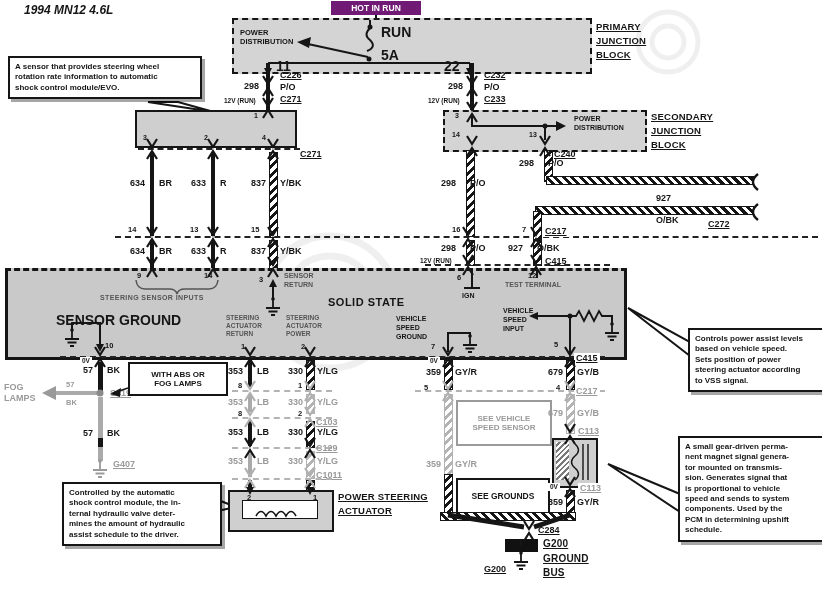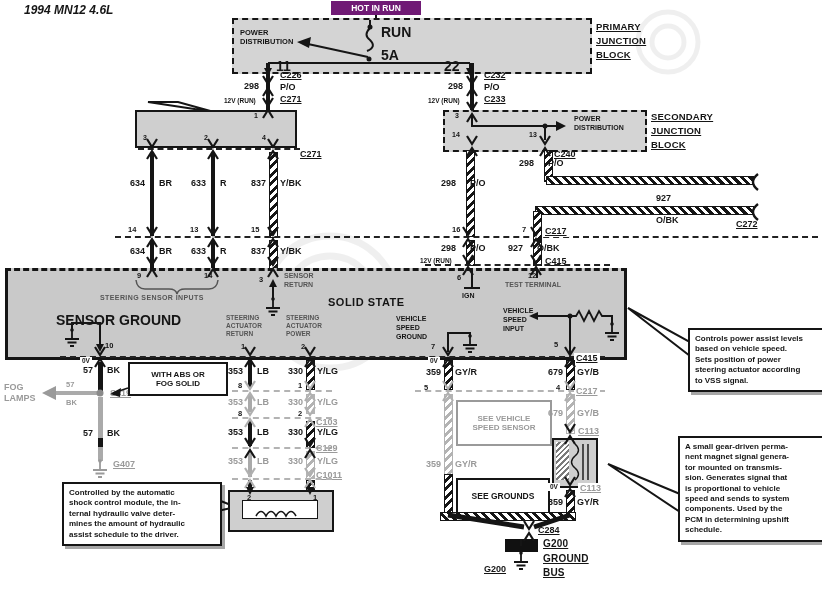--- a/index.html
+++ b/index.html
@@ -76,20 +76,23 @@
   <div class="lbl" style="left:244px;top:81px">298</div>
   <div class="lbl" style="left:280px;top:82px">P/O</div>
   <div class="lbl u" style="left:280px;top:94px">C271</div>
   <div class="lbl s65" style="left:224px;top:97px">12V (RUN)</div>
   <div class="lbl u" style="left:484px;top:70px">C232</div>
   <div class="lbl" style="left:448px;top:81px">298</div>
   <div class="lbl" style="left:484px;top:82px">P/O</div>
   <div class="lbl u" style="left:484px;top:94px">C233</div>
   <div class="lbl s65" style="left:428px;top:97px">12V (RUN)</div>
 
+  <div class="callout" style="left:8px;top:56px;width:180px">A sensor that provides steering wheel
+rotation rate information to automatic
+shock control module/EVO.</div>
 
   <div class="gbox" style="left:135px;top:110px;width:158px;height:34px;border-width:2.5px"></div>
   <div class="lbl s7" style="left:254px;top:112px">1</div>
   <div class="lbl s7" style="left:143px;top:134px">3</div>
   <div class="lbl s7" style="left:204px;top:134px">2</div>
   <div class="lbl s7" style="left:262px;top:134px">4</div>
   <div class="dsh" style="left:138px;top:148px;width:162px"></div>
   <div class="lbl u" style="left:300px;top:149px">C271</div>
 
   <div class="wv" style="left:150px;top:152px;height:84px"></div>
@@ -148,21 +151,21 @@
   <div class="hv" style="left:544px;top:150px;height:30px"></div>
   <div class="pr" style="left:514px;top:158px">
       <i>298</i>
       <i>P/O</i>
     </div>
   <div class="hh" style="left:546px;top:176px;width:206px"></div>
   <div class="hh" style="left:535px;top:206px;width:217px"></div>
   <div class="hv" style="left:533px;top:211px;height:27px"></div>
   <div class="lbl" style="left:656px;top:193px">927</div>
   <div class="lbl" style="left:656px;top:215px">O/BK</div>
-  <div class="lbl u" style="left:736px;top:219px">C272</div>
+  <div class="lbl u" style="left:708px;top:219px">C272</div>
 
   <div class="lbl s75 wbg" style="left:450px;top:225px">16</div>
   <div class="lbl s75 wbg" style="left:520px;top:225px">7</div>
   <div class="lbl u wbg" style="left:543px;top:226px">C217</div>
   <div class="hv" style="left:466px;top:240px;height:24px"></div>
   <div class="hv" style="left:533px;top:240px;height:24px"></div>
   <div class="pr" style="left:436px;top:243px">
       <i>298</i>
       <i>P/O</i>
     </div>
@@ -226,21 +229,21 @@
   <div class="lbl gy u" style="left:110px;top:388px">S419</div>
   <div class="wvg" style="left:98px;top:397px;height:41px;width:5px"></div>
   <div class="wv" style="left:98px;top:438px;height:9px;width:5px"></div>
   <div class="wvg" style="left:98px;top:447px;height:14px;width:5px"></div>
   <div class="pr" style="left:73px;top:428px">
       <i>57</i>
       <i>BK</i>
     </div>
   <div class="lbl gy u" style="left:113px;top:459px">G407</div>
   <div class="cbox" style="left:128px;top:362px;width:96px;height:30px;border:2px solid #151515;font-size:8px">WITH ABS OR
-FOG SOLID</div>
+FOG LAMPS</div>
 
   <div class="wv" style="left:248px;top:360px;height:28px"></div>
   <div class="hv" style="left:306px;top:360px;height:28px"></div>
   <div class="pr" style="left:223px;top:366px">
       <i>353</i>
       <i>LB</i>
     </div>
   <div class="pr" style="left:283px;top:366px">
       <i>330</i>
       <i>Y/LG</i>
@@ -286,20 +289,22 @@
     </div>
   <div class="lbl gy u" style="left:316px;top:470px">C1011</div>
   <div class="dshg" style="left:232px;top:478px;width:100px"></div>
   <div class="wv" style="left:248px;top:480px;height:10px"></div>
   <div class="hv" style="left:306px;top:480px;height:10px"></div>
 
   <div class="gbox" style="left:228px;top:490px;width:102px;height:38px;border-width:2.5px"></div>
   <div class="lbl s75" style="left:247px;top:493px">2</div>
   <div class="lbl s75" style="left:313px;top:493px">1</div>
   <div style="position:absolute;left:242px;top:500px;width:74px;height:17px;background:#fff;border:1.5px solid #151515"></div>
+  <div class="lbl big" style="left:338px;top:490px">POWER STEERING
+ACTUATOR</div>
   <div class="callout" style="left:62px;top:482px;width:146px">Controlled by the automatic
 shock control module, the in-
 ternal hydraulic valve deter-
 mines the amount of hydraulic
 assist schedule to the driver.</div>
 
   <div class="lbl s65 wbg" style="left:428px;top:357px">0V</div>
   <div class="hv" style="left:444px;top:360px;height:28px"></div>
   <div class="pr" style="left:421px;top:367px">
       <i>359</i>

